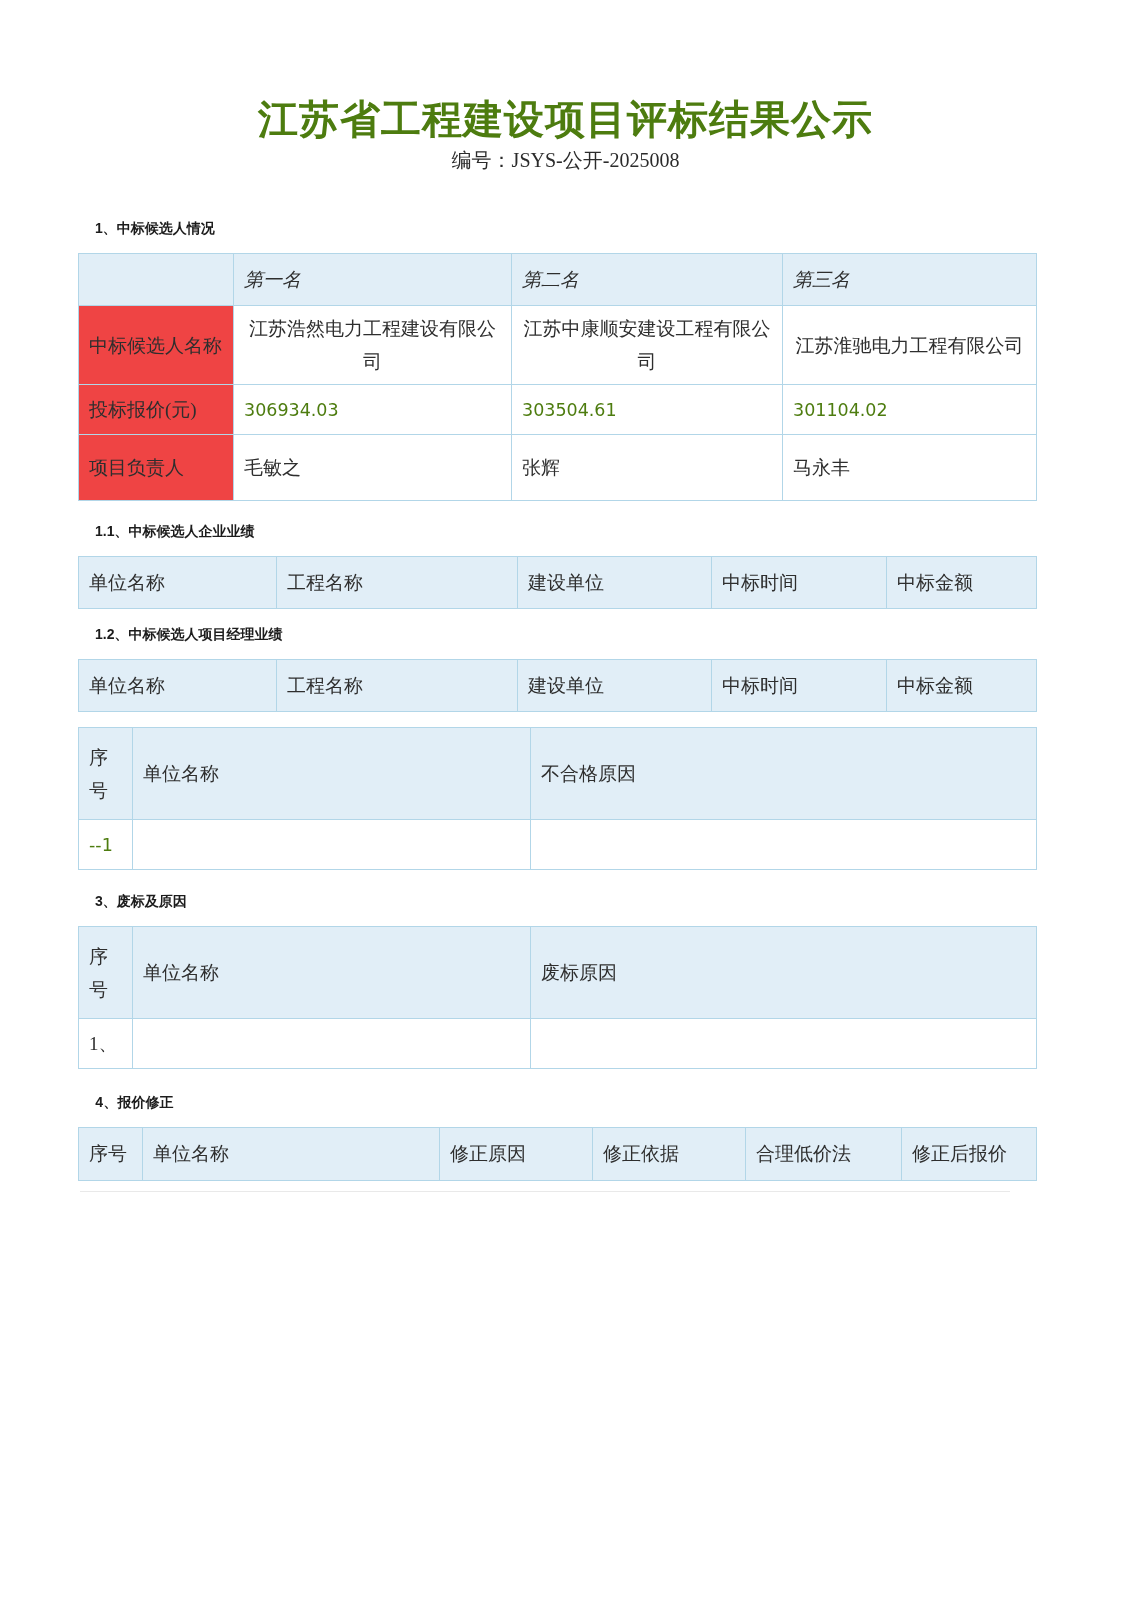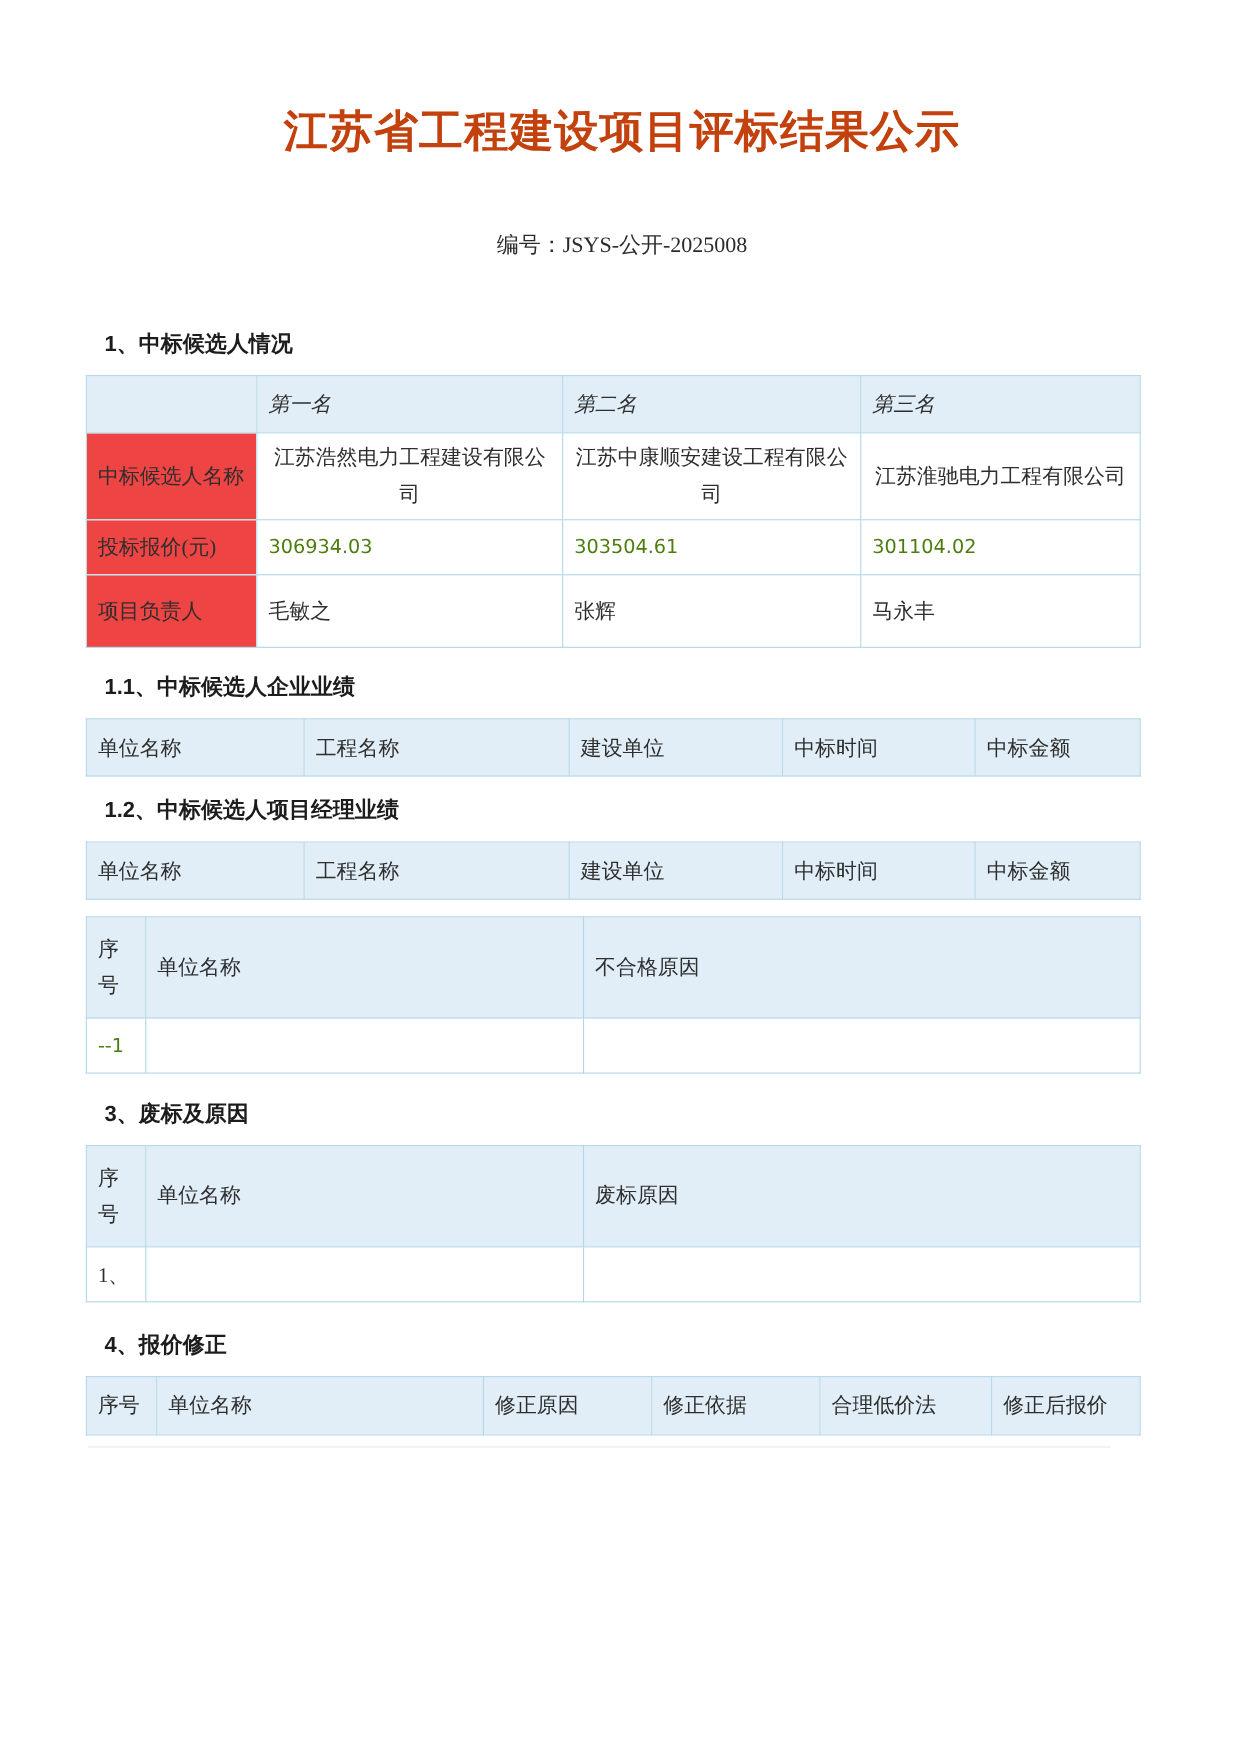--- a/index.html
+++ b/index.html
@@ -12,26 +12,25 @@
     color: #2e2e2e;
     position: relative;
   }
   .page { width: 1131px; height: 1600px; }
 
   .doc-title {
     margin-top: 92px;
     text-align: center;
     font-size: 40px;
     font-weight: bold;
-    color: #c2410c;
+    color: #4d7c0f;
     letter-spacing: 1px;
     font-family: "Liberation Serif", "DejaVu Serif", serif;
   }
   .doc-no {
-    margin-top: 62px;
     text-align: center;
     font-size: 20px;
     color: #2b2b2b;
   }
   .intro {
     margin: 86px auto 0 75px;
     width: 962px;
     font-size: 19.5px;
     line-height: 43px;
     text-align: justify;
@@ -40,31 +39,31 @@
   }
   .intro .hl {
     font-family: "Liberation Sans", "DejaVu Sans", sans-serif;
     font-weight: bold;
     font-size: 18.5px;
     text-decoration: underline;
     text-underline-offset: 4px;
     color: #222222;
   }
   .sec-heading {
-    margin: 63px 0 0 95px;
-    font-size: 20px;
+    margin: 46px 0 0 95px;
+    font-size: 14px;
     font-weight: bold;
     color: #1c1c1c;
     font-family: "Liberation Sans", "DejaVu Sans", sans-serif;
   }
   .sec-heading.tight { margin-top: 22px; }
   .sec-heading.mid { margin-top: 17px; }
   .sec-heading.s2m { margin-top: 21px; }
   .sec-heading.s3m { margin-top: 23px; }
-  .sec-heading.s4m { margin-top: 25px; }
+  .sec-heading.s4m { margin-top: 25px; font-family: Liberation Mono, monospace; }
 
   table.doc-table {
     border-collapse: collapse;
     table-layout: fixed;
     margin: 15px 0 0 78px;
     width: 958px;
     font-size: 19px;
     color: #2e2e2e;
   }
   table.doc-table td {

